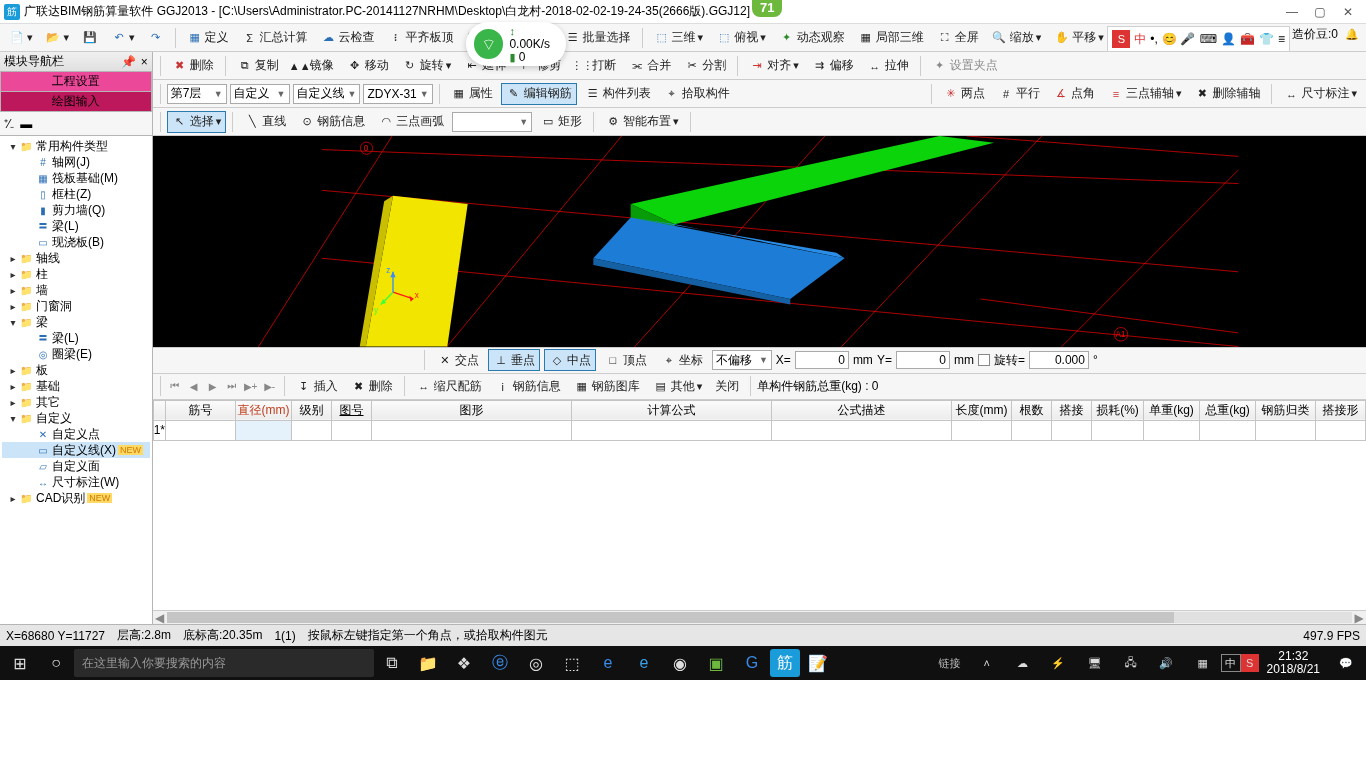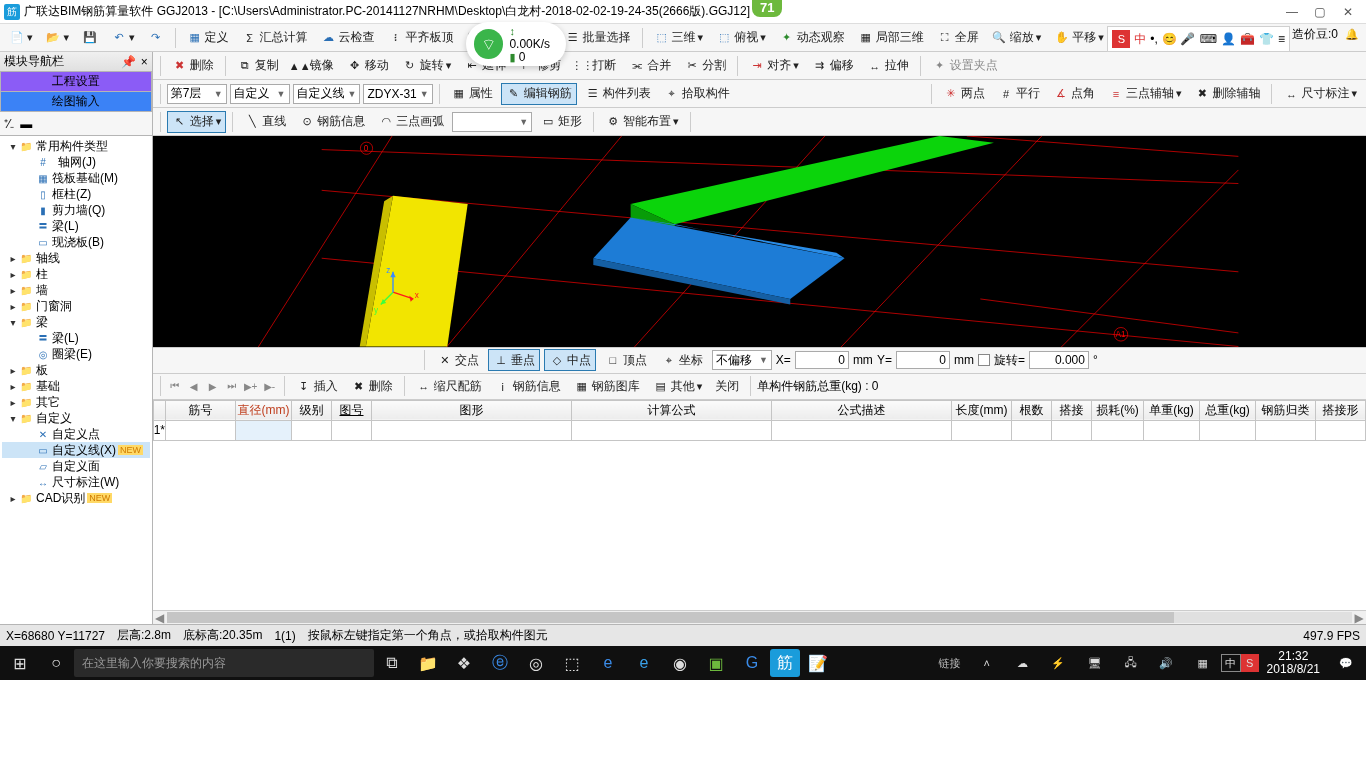--- a/index.html
+++ b/index.html
@@ -13,21 +13,21 @@
 .tbtn { height: 22px; display: inline-flex; align-items: center; padding: 0 4px; gap: 2px; color: #222; border: 1px solid transparent; white-space: nowrap; }
 .tbtn.active { border: 1px solid #2a7ab0; background: #cce4f7; }
 .ico { width: 16px; height: 14px; display: inline-flex; align-items: center; justify-content: center; font-size: 11px; }
 .combo { height: 20px; border: 1px solid #aaa; padding: 0 3px; background: #fff; display: inline-flex; align-items: center; font-size: 12px; }
 .combo .cv { min-width: 40px; }
 .combo .dd { font-size: 9px; margin-left: 3px; color: #666; }
 .main { display: flex; height: 572px; }
 .left-panel { width: 176px; border-right: 1px solid #b5b5b5; display: flex; flex-direction: column; background: #f6f6f6; }
 .panel-hdr { height: 20px; background: linear-gradient(#f0f0f0,#e0e0e0); border-bottom: 1px solid #b5b5b5; display: flex; align-items: center; padding: 0 4px; font-size: 12px; }
 .panel-hdr .spacer { flex: 1; }
-.tab-btn { height: 20px; border: 1px solid #b5b5b5; border-top: none; background: #8b5cf6; text-align: center; line-height: 18px; }
+.tab-btn { height: 20px; border: 1px solid #b5b5b5; border-top: none; background: #ec4899; text-align: center; line-height: 18px; }
 .tab-btn:first-child { border-bottom: none; background: #fff; }
 .mini-toolbar { height: 24px; border-bottom: 1px solid #b5b5b5; display: flex; align-items: center; padding: 0 4px; gap: 6px; }
 .tree { flex: 1; background: #fff; overflow: auto; padding: 2px; }
 .tree-item { display: flex; align-items: center; height: 16px; font-size: 12px; white-space: nowrap; }
 .tw { display: inline-block; width: 14px; text-align: center; color: #555; font-size: 10px; }
 .fold { color: #333; }
 .fico { width: 14px; height: 12px; display: inline-flex; align-items: center; justify-content: center; font-size: 10px; }
 .folder { color: #e6b74d; }
 .tree-item.sel { background: #cce4f7; }
 .badge-new { background: #ffd966; color: #d07b00; font-size: 9px; padding: 0 2px; margin-left: 2px; }
@@ -199,35 +199,35 @@
 
 <div class="main">
   <div class="left-panel">
     <div class="panel-hdr">
       <span>模块导航栏</span>
         <span class="spacer"></span>
       <span>📌</span>
       <span style="margin-left:4px">×</span>
     </div>
     <div class="tab-btn">工程设置</div>
-    <div class="tab-btn" style="background:#3b82f6">绘图输入</div>
+    <div class="tab-btn" style="background:#be185d">绘图输入</div>
     <div class="mini-toolbar">
       <span>⁺⁄₋</span>
       <span>▬</span>
     </div>
     <div class="tree" id="tree">
         <div class="tree-item" style="padding-left: 4px;">
           <span class="tw fold">▾</span>
           <span class="fico folder">📁</span>
           <span style="margin-left:2px">常用构件类型</span>
         </div>
         <div class="tree-item" style="padding-left: 20px;">
           <span class="tw"></span>
           <span class="fico" style="color:#2a6fb5">#</span>
-          <span style="margin-left:8px">轴网(J)</span>
+          <span style="margin-left:2px">轴网(J)</span>
         </div>
         <div class="tree-item" style="padding-left: 20px;">
           <span class="tw"></span>
           <span class="fico" style="color:#2a6fb5">▦</span>
           <span style="margin-left:2px">筏板基础(M)</span>
         </div>
         <div class="tree-item" style="padding-left: 20px;">
           <span class="tw"></span>
           <span class="fico" style="color:#2a6fb5">▯</span>
           <span style="margin-left:2px">框柱(Z)</span>

